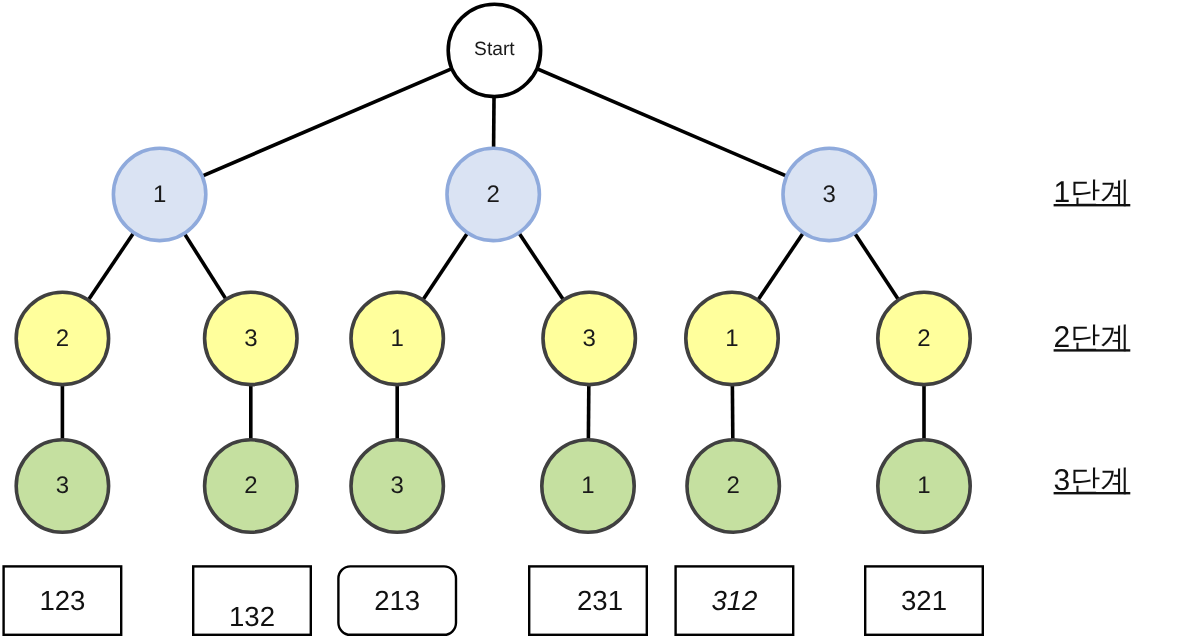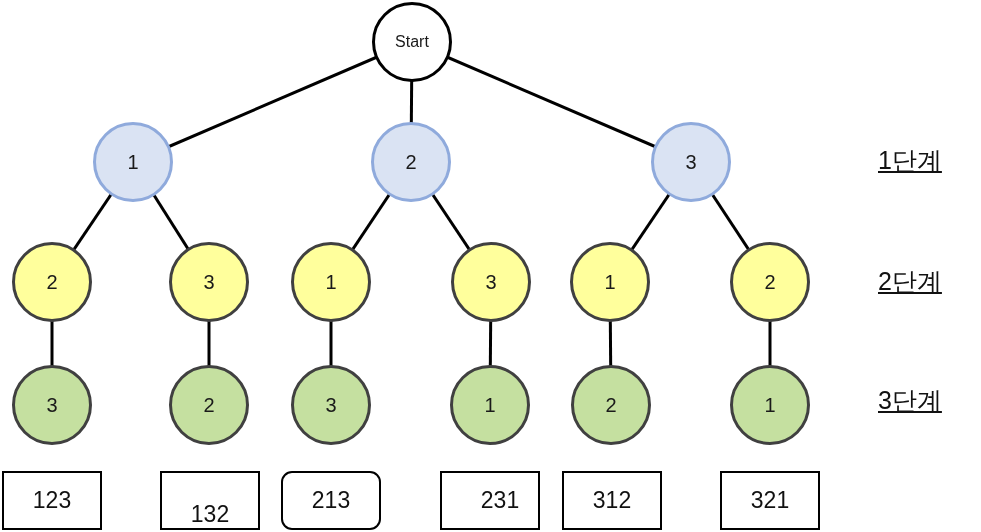--- a/index.html
+++ b/index.html
@@ -151,21 +151,21 @@
   </div>
   <div class="result-box" style="left:160px;align-items:flex-end;">
     <span>132</span>
   </div>
   <div class="result-box" style="left:281px;border-radius:11px;">
     <span>213</span>
   </div>
   <div class="result-box" style="left:440px;padding-left:20px;">
     <span>231</span>
   </div>
-  <div class="result-box" style="left:562px;">
+  <div class="result-box" style="left:562px;font-style:italic;">
     <span>312</span>
   </div>
   <div class="result-box" style="left:720px;">
     <span>321</span>
   </div>
 
   <div class="stage-label" style="top:145px;">1단계</div>
   <div class="stage-label" style="top:266px;">2단계</div>
   <div class="stage-label" style="top:385px;">3단계</div>
 

